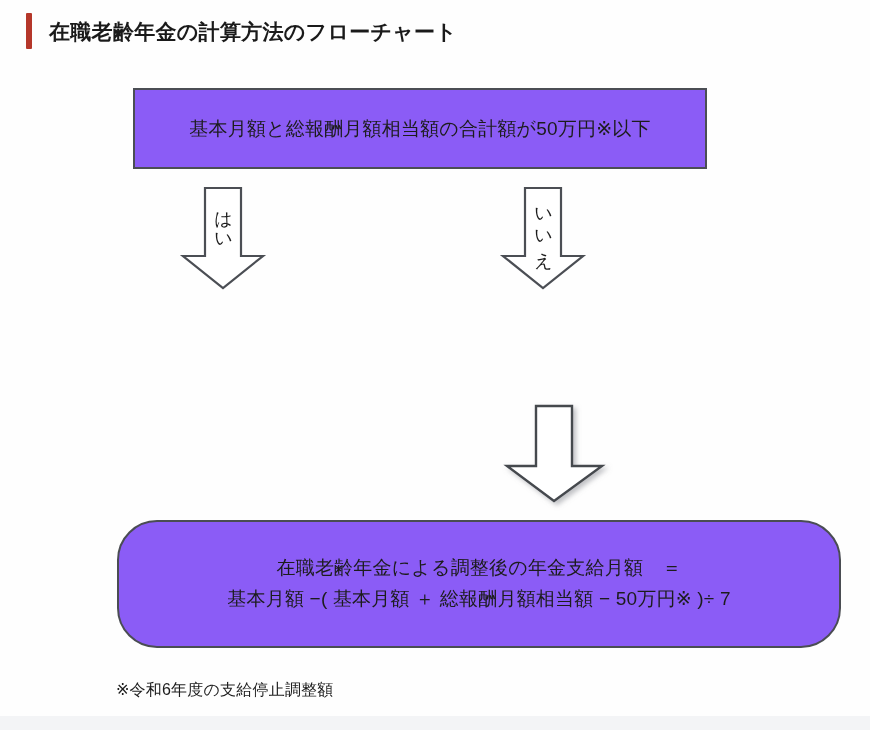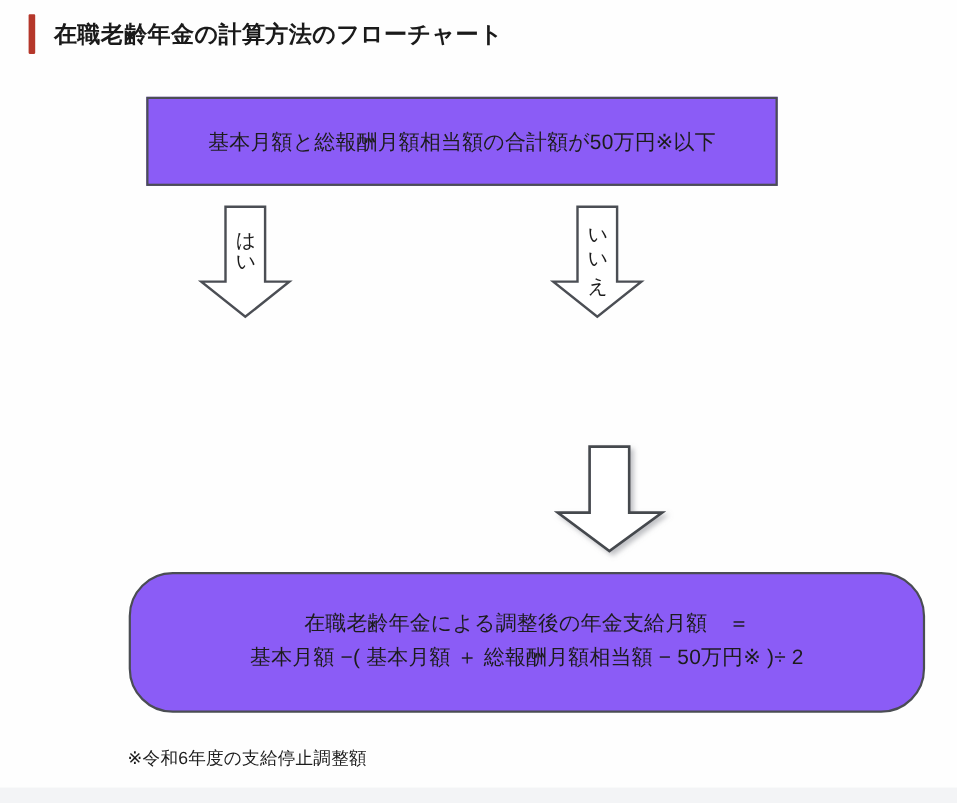--- a/index.html
+++ b/index.html
@@ -230,21 +230,21 @@
           <filter id="arrowShadow" x="-30%" y="-30%" width="170%" height="170%">
             <feDropShadow dx="3" dy="3" stdDeviation="2.6" flood-color="#8d8f94" flood-opacity="0.55"></feDropShadow>
           </filter>
         </defs>
         <polygon points="31,2 67,2 67,62 97,62 49,97 2,62 31,62" fill="#ffffff" stroke="#45484e" stroke-width="2.4" stroke-linejoin="miter" filter="url(#arrowShadow)"></polygon>
       </svg>
     </div>
 
     <div class="node node-result">
       <span class="formula-line">在職老齢年金による調整後の年金支給月額　＝</span>
-      <span class="formula-line">基本月額 −( 基本月額 ＋ 総報酬月額相当額 − 50万円※ )÷ 2</span>
+      <span class="formula-line">基本月額 −( 基本月額 ＋ 総報酬月額相当額 − 50万円※ )÷ 7</span>
     </div>
 
   </div>
 
   <div class="footnote">※令和6年度の支給停止調整額</div>
 
   <div class="bottom-band"></div>
 
 </div>
 

